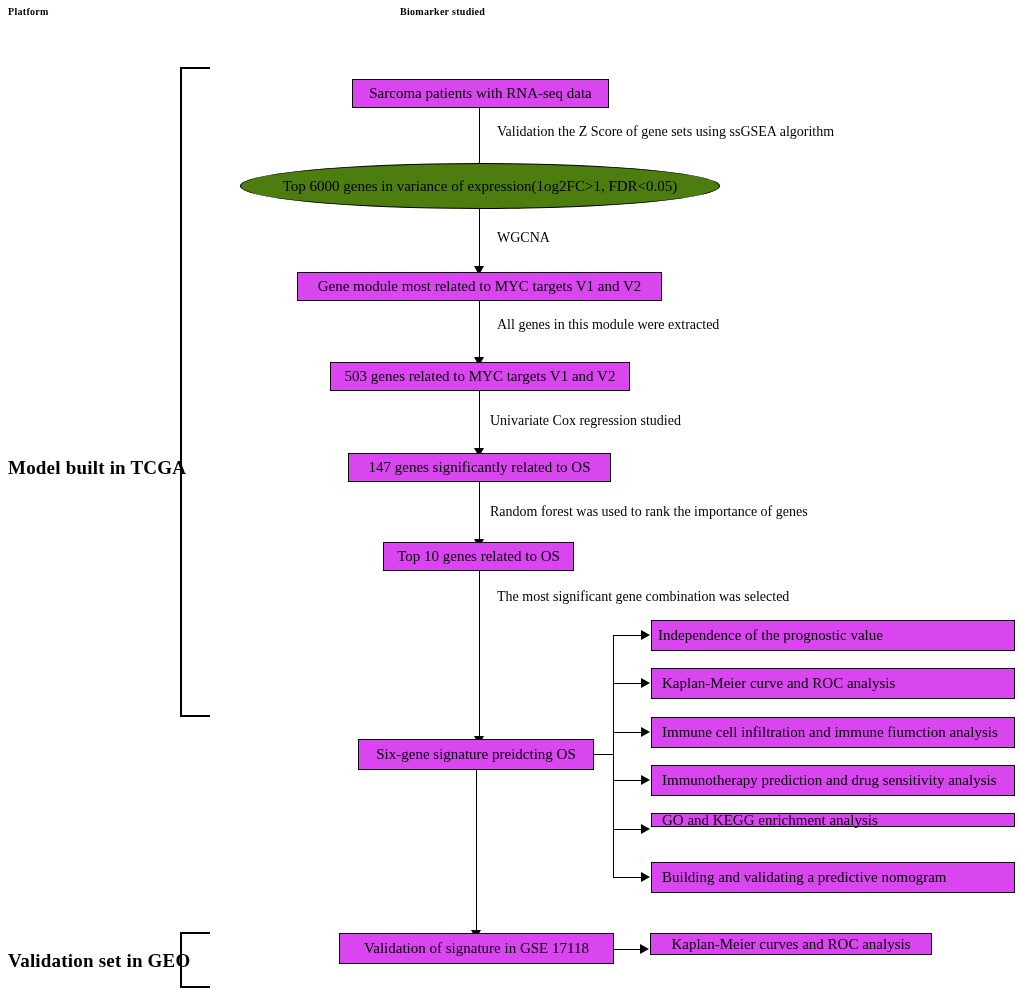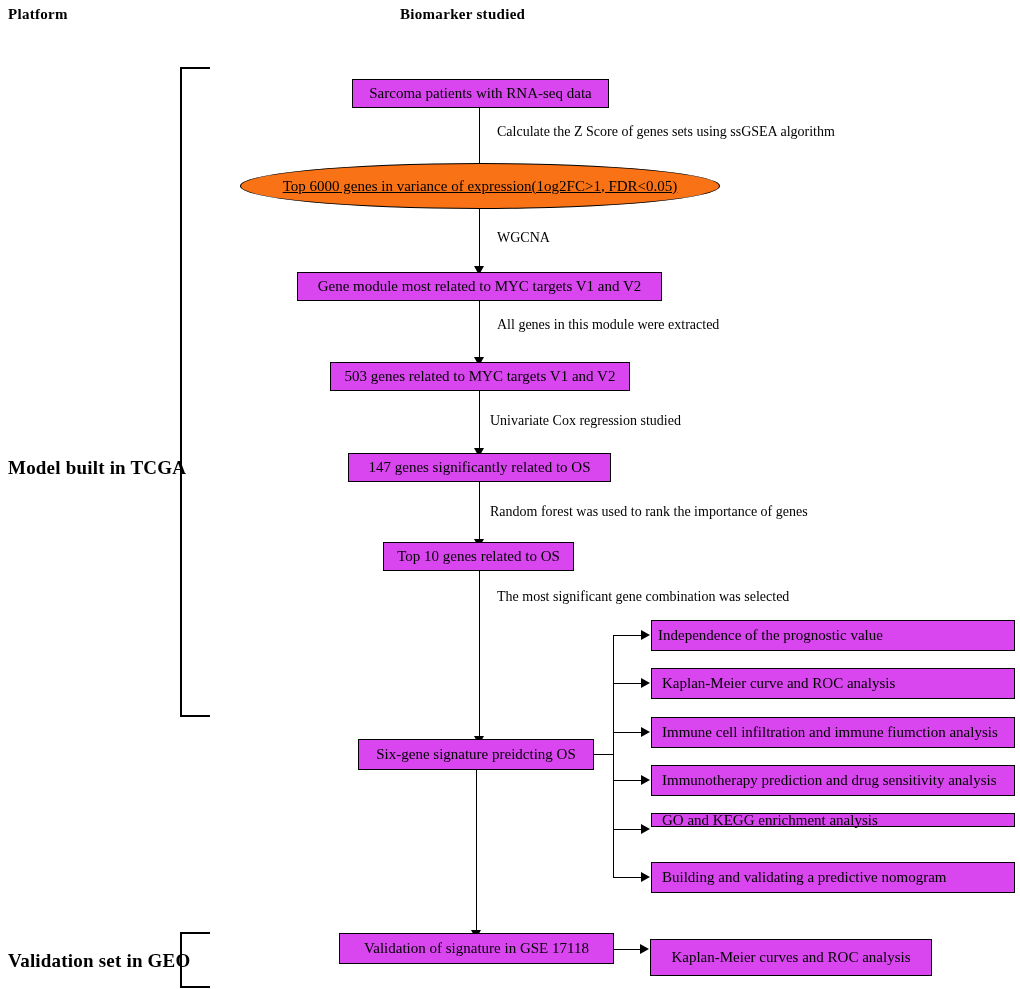--- a/index.html
+++ b/index.html
@@ -12,21 +12,21 @@
     height: 989px;
     position: relative;
     font-family: "Liberation Serif", serif;
     color: #000000;
     overflow: hidden;
   }
   .abs { position: absolute; }
 
   .hdr {
     font-weight: bold;
-    font-size: 15px;
+    font-size: 10px;
     letter-spacing: 0.3px;
   }
   .sidelabel {
     font-weight: bold;
     font-size: 19px;
     letter-spacing: 0.2px;
   }
 
   .box {
     border: 1.6px solid #000;
@@ -36,28 +36,27 @@
     justify-content: center;
     font-size: 15px;
     line-height: 1.1;
     white-space: nowrap;
     box-sizing: border-box;
     padding: 0 7px;
   }
   .ellipse {
     border: 1.8px solid #000;
     border-radius: 50%;
-    background: #f97316;
+    background: #4d7c0f;
     display: flex;
     align-items: center;
     justify-content: center;
     font-size: 15px;
     white-space: nowrap;
     box-sizing: border-box;
-    text-decoration: underline;
   }
   .edgelabel {
     font-size: 14px;
     white-space: nowrap;
   }
   
   .vline {
     width: 0;
     border-left: 1.5px solid #000;
   }
@@ -96,21 +95,21 @@
 <div class="abs sidelabel" style="left:8px; top:457px;">Model built in TCGA</div>
 <div class="abs sidelabel" style="left:8px; top:950px;">Validation set in GEO</div>
 
 <div class="abs bracket" style="left:180px; top:67px; width:30px; height:650px;"></div>
 <div class="abs bracket" style="left:180px; top:932px; width:30px; height:56px;"></div>
 
 <div class="abs box" style="left:352px; top:79px; width:257px; height:29px;">Sarcoma patients with RNA-seq data</div>
 
 <div class="abs vline" style="left:479px; top:108px; height:55px;"></div>
 <div class="abs arrow-down" style="left:474px; top:163px;"></div>
-<div class="abs edgelabel" style="left:497px; top:124px;">Calculate the Z Score of genes sets using ssGSEA algorithm</div>
+<div class="abs edgelabel" style="left:497px; top:124px;">Validation the Z Score of gene sets using ssGSEA algorithm</div>
 
 <div class="abs ellipse" style="left:240px; top:163px; width:480px; height:46px;">Top 6000 genes in variance of expression(1og2FC&gt;1, FDR&lt;0.05)</div>
 
 <div class="abs vline" style="left:479px; top:209px; height:57px;"></div>
 <div class="abs arrow-down" style="left:474px; top:266px;"></div>
 <div class="abs edgelabel" style="left:497px; top:230px;">WGCNA</div>
 
 <div class="abs box" style="left:297px; top:272px; width:365px; height:29px;">Gene module most related to MYC targets V1 and V2</div>
 
 <div class="abs vline" style="left:479px; top:301px; height:56px;"></div>
@@ -166,13 +165,13 @@
 <div class="abs box" style="left:651px; top:862px; width:364px; height:31px; justify-content:flex-start; padding-left:10px;">Building and validating a predictive nomogram</div>
 
 <div class="abs vline" style="left:476px; top:770px; height:160px;"></div>
 <div class="abs arrow-down" style="left:471px; top:930px;"></div>
 
 <div class="abs box" style="left:339px; top:933px; width:275px; height:31px;">Validation of signature in GSE 17118</div>
 
 <div class="abs hline" style="left:614px; top:949px; width:26px;"></div>
 <div class="abs arrow-right" style="left:640px; top:944px;"></div>
 
-<div class="abs box" style="left:650px; top:933px; width:282px; height:37px;margin-top:6px;">Kaplan-Meier curves and ROC analysis</div>
+<div class="abs box" style="left:650px; top:933px; width:282px; height:22px;">Kaplan-Meier curves and ROC analysis</div>
 
 </body></html>

